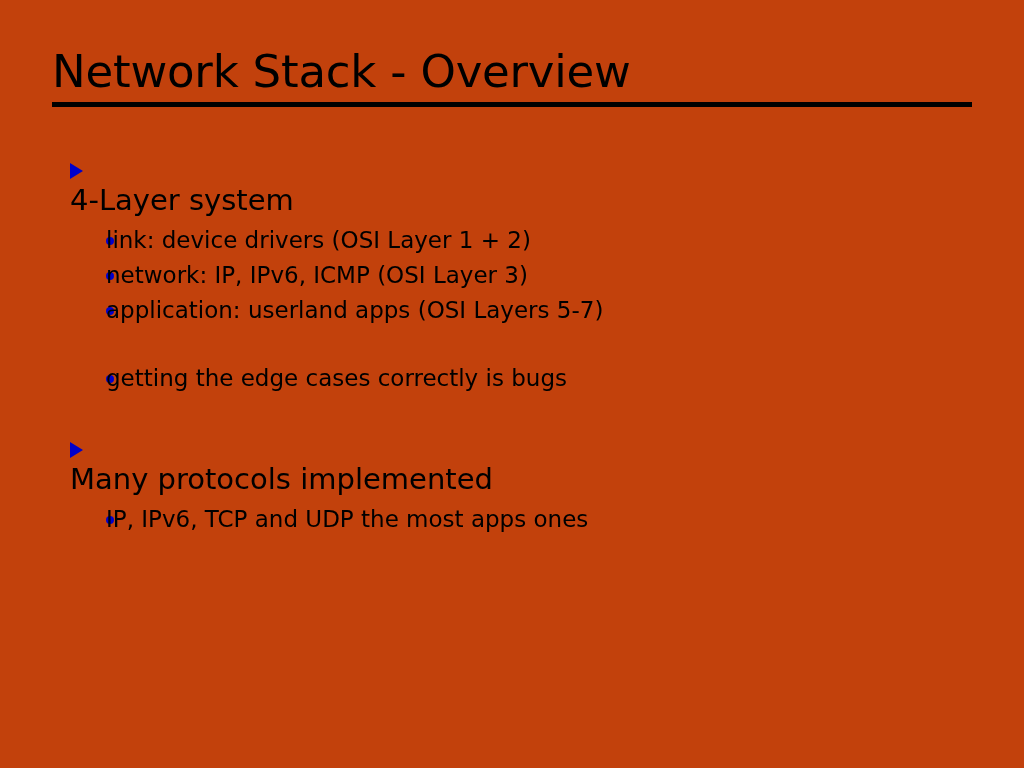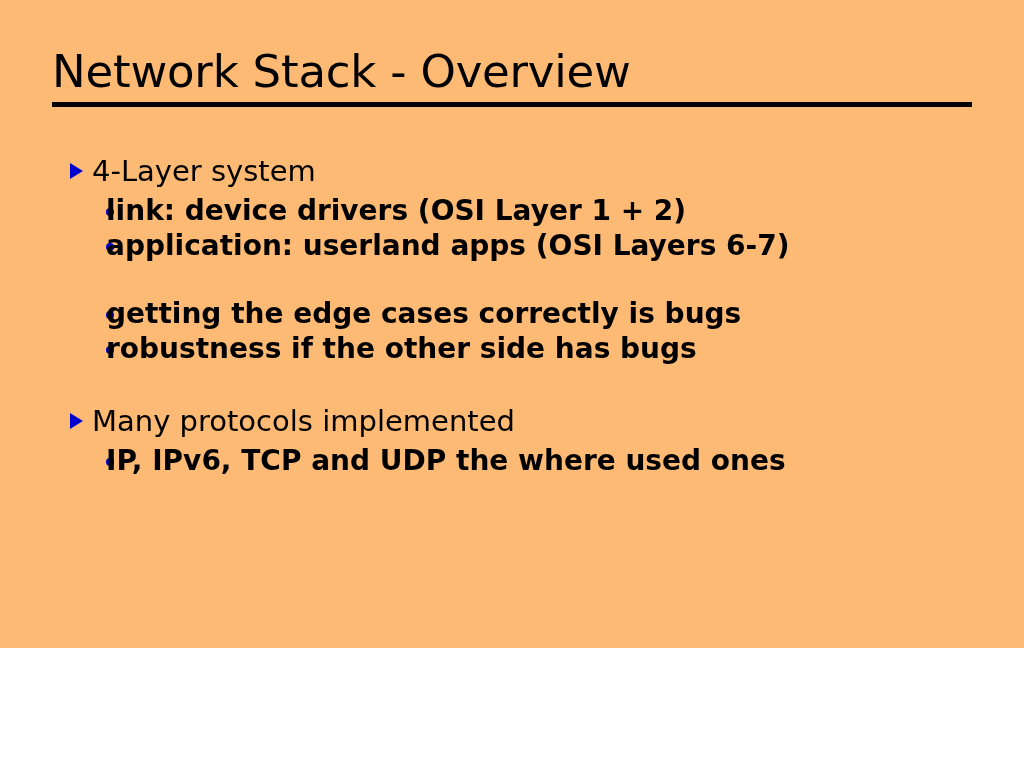--- a/index.html
+++ b/index.html
@@ -11,22 +11,22 @@
     width: 1024px;
     height: 768px;
     background: #ffffff;
     font-family: "DejaVu Sans", sans-serif;
     overflow: hidden;
   }
 
   .slide {
     position: relative;
     width: 1024px;
-    height: 648px;
-    background: #fdba74;
+    height: 768px;
+    background: #c2410c;
   }
 
   
   .title-block {
     position: absolute;
     left: 52px;
     top: 46px;
     width: 920px;
   }
   .slide-title {
@@ -57,20 +57,21 @@
   }
   .group:last-child {
     margin-bottom: 8px;
   }
 
   
   .l1 {
     display: flex;
     align-items: flex-start;
     margin-bottom: 2px;
+    flex-direction: column;
   }
   .l1-marker {
     flex: 0 0 auto;
     width: 22px;
     padding-top: 13px;
     box-sizing: border-box;
   }
   .tri {
     display: block;
     width: 0;
@@ -106,24 +107,23 @@
   }
   .dot {
     display: block;
     width: 8px;
     height: 8px;
     border-radius: 50%;
     background: #0000cc;
   }
   .l2-text {
     flex: 1 1 auto;
-    font-size: 28px;
+    font-size: 23px;
     line-height: 34px;
     color: #000000;
-    font-weight: bold;
   }
 </style>
 </head>
 <body>
 
 <div class="slide">
 
   <div class="title-block">
     <div class="slide-title">Network Stack - Overview</div>
     <div class="title-rule"></div>
@@ -142,53 +142,53 @@
         <div class="l2">
           <div class="l2-marker">
             <span class="dot"></span>
           </div>
           <div class="l2-text">link: device drivers (OSI Layer 1 + 2)</div>
         </div>
         <div class="l2">
           <div class="l2-marker">
             <span class="dot"></span>
           </div>
-          <div class="l2-text">application: userland apps (OSI Layers 6-7)</div>
+          <div class="l2-text">network: IP, IPv6, ICMP (OSI Layer 3)</div>
+        </div>
+        <div class="l2">
+          <div class="l2-marker">
+            <span class="dot"></span>
+          </div>
+          <div class="l2-text">application: userland apps (OSI Layers 5-7)</div>
         </div>
       </div>
     </div>
 
     <div class="group">
       <div class="l2-list">
         <div class="l2">
           <div class="l2-marker">
             <span class="dot"></span>
           </div>
           <div class="l2-text">getting the edge cases correctly is bugs</div>
-        </div>
-        <div class="l2">
-          <div class="l2-marker">
-            <span class="dot"></span>
-          </div>
-          <div class="l2-text">robustness if the other side has bugs</div>
         </div>
       </div>
     </div>
 
     <div class="group">
       <div class="l1">
         <div class="l1-marker">
           <span class="tri"></span>
         </div>
         <div class="l1-text">Many protocols implemented</div>
       </div>
       <div class="l2-list">
         <div class="l2">
           <div class="l2-marker">
             <span class="dot"></span>
           </div>
-          <div class="l2-text">IP, IPv6, TCP and UDP the where used ones</div>
+          <div class="l2-text">IP, IPv6, TCP and UDP the most apps ones</div>
         </div>
       </div>
     </div>
 
   </div>
 </div>
 
 </body></html>

